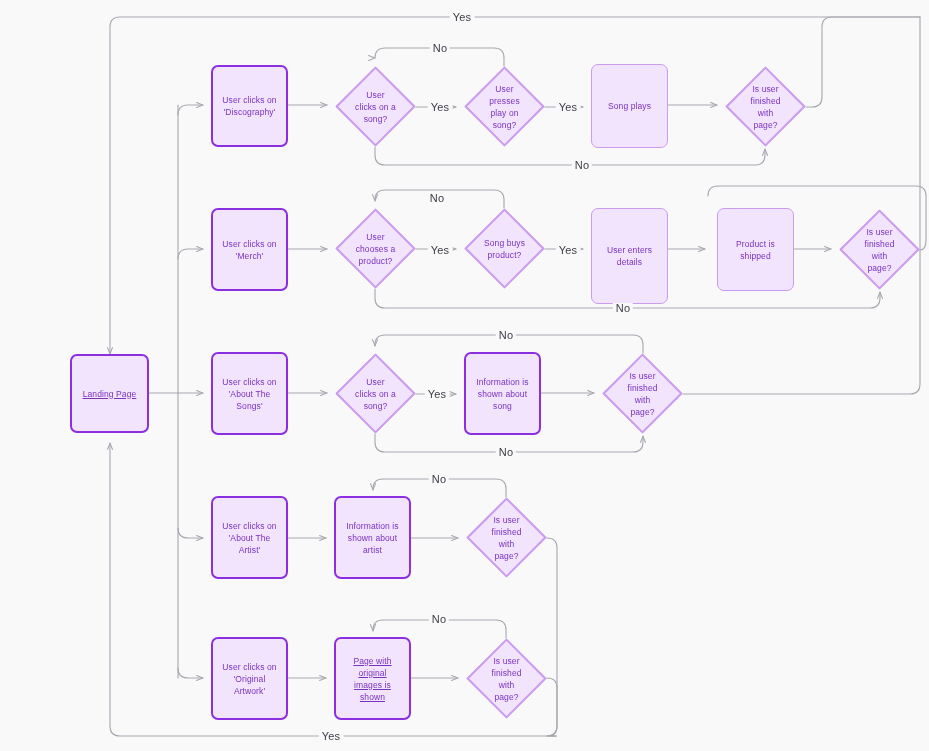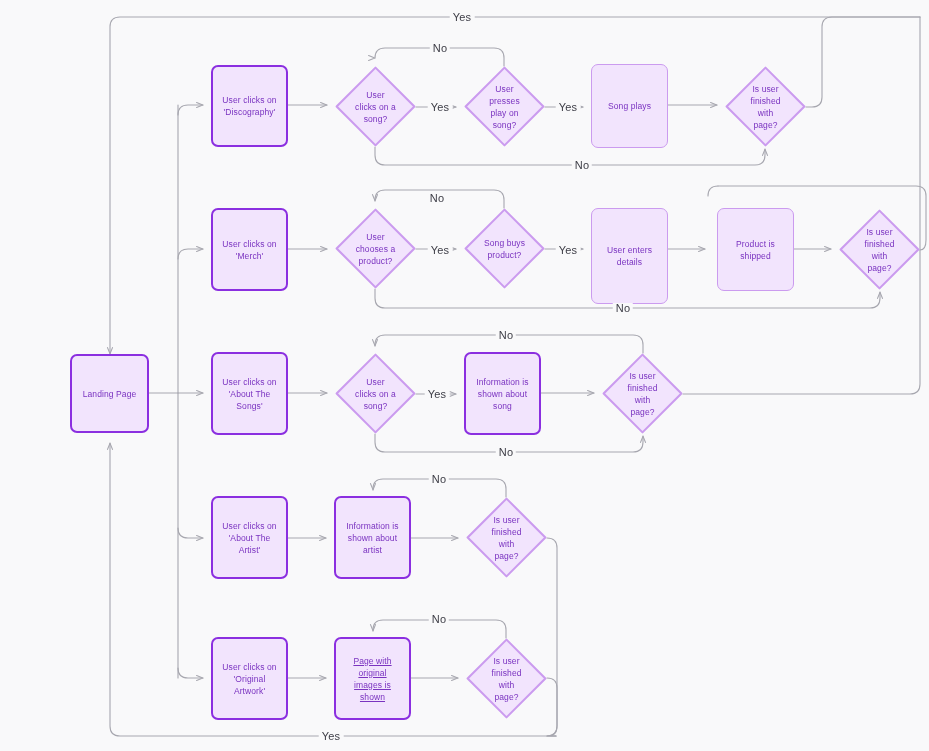--- a/index.html
+++ b/index.html
@@ -126,21 +126,21 @@
       <path d="M 288,678 L 326,678" marker-end="url(#ah)"></path>
       <path d="M 411,678 L 458,678" marker-end="url(#ah)"></path>
 
       <path d="M 506,638 L 506,630 Q 506,620 496,620 L 383,620 Q 373,620 373,630 L 373,631" marker-end="url(#ah)"></path>
 
       <path d="M 547,678 Q 557,678 557,688 L 557,726 Q 557,736 547,736 L 556,736"></path>
     </g>
   </svg>
 
   <div id="nodes">
-      <div class="node proc strong" style="left: 70px; top: 354px; width: 79px; height: 79px;">
+      <div class="node proc strong" style="left: 70px; top: 354px; width: 79px; height: 79px; text-decoration: underline;">
         <span class="lbl">Landing Page</span>
       </div>
       <div class="node proc strong" style="left: 211px; top: 65px; width: 77px; height: 82px;">
         <span class="lbl">User clicks on
 'Discography'</span>
       </div>
       <div class="node dec" style="left: 335px; top: 66px; width: 81px; height: 81px;">
         <svg class="diamond-svg" viewBox="0 0 100 100" preserveAspectRatio="none">
           <polygon points="50,2 98,50 50,98 2,50" fill="#f2e4fd" stroke="#cb9bef" stroke-width="2.6" stroke-linejoin="round"></polygon>
         </svg>

